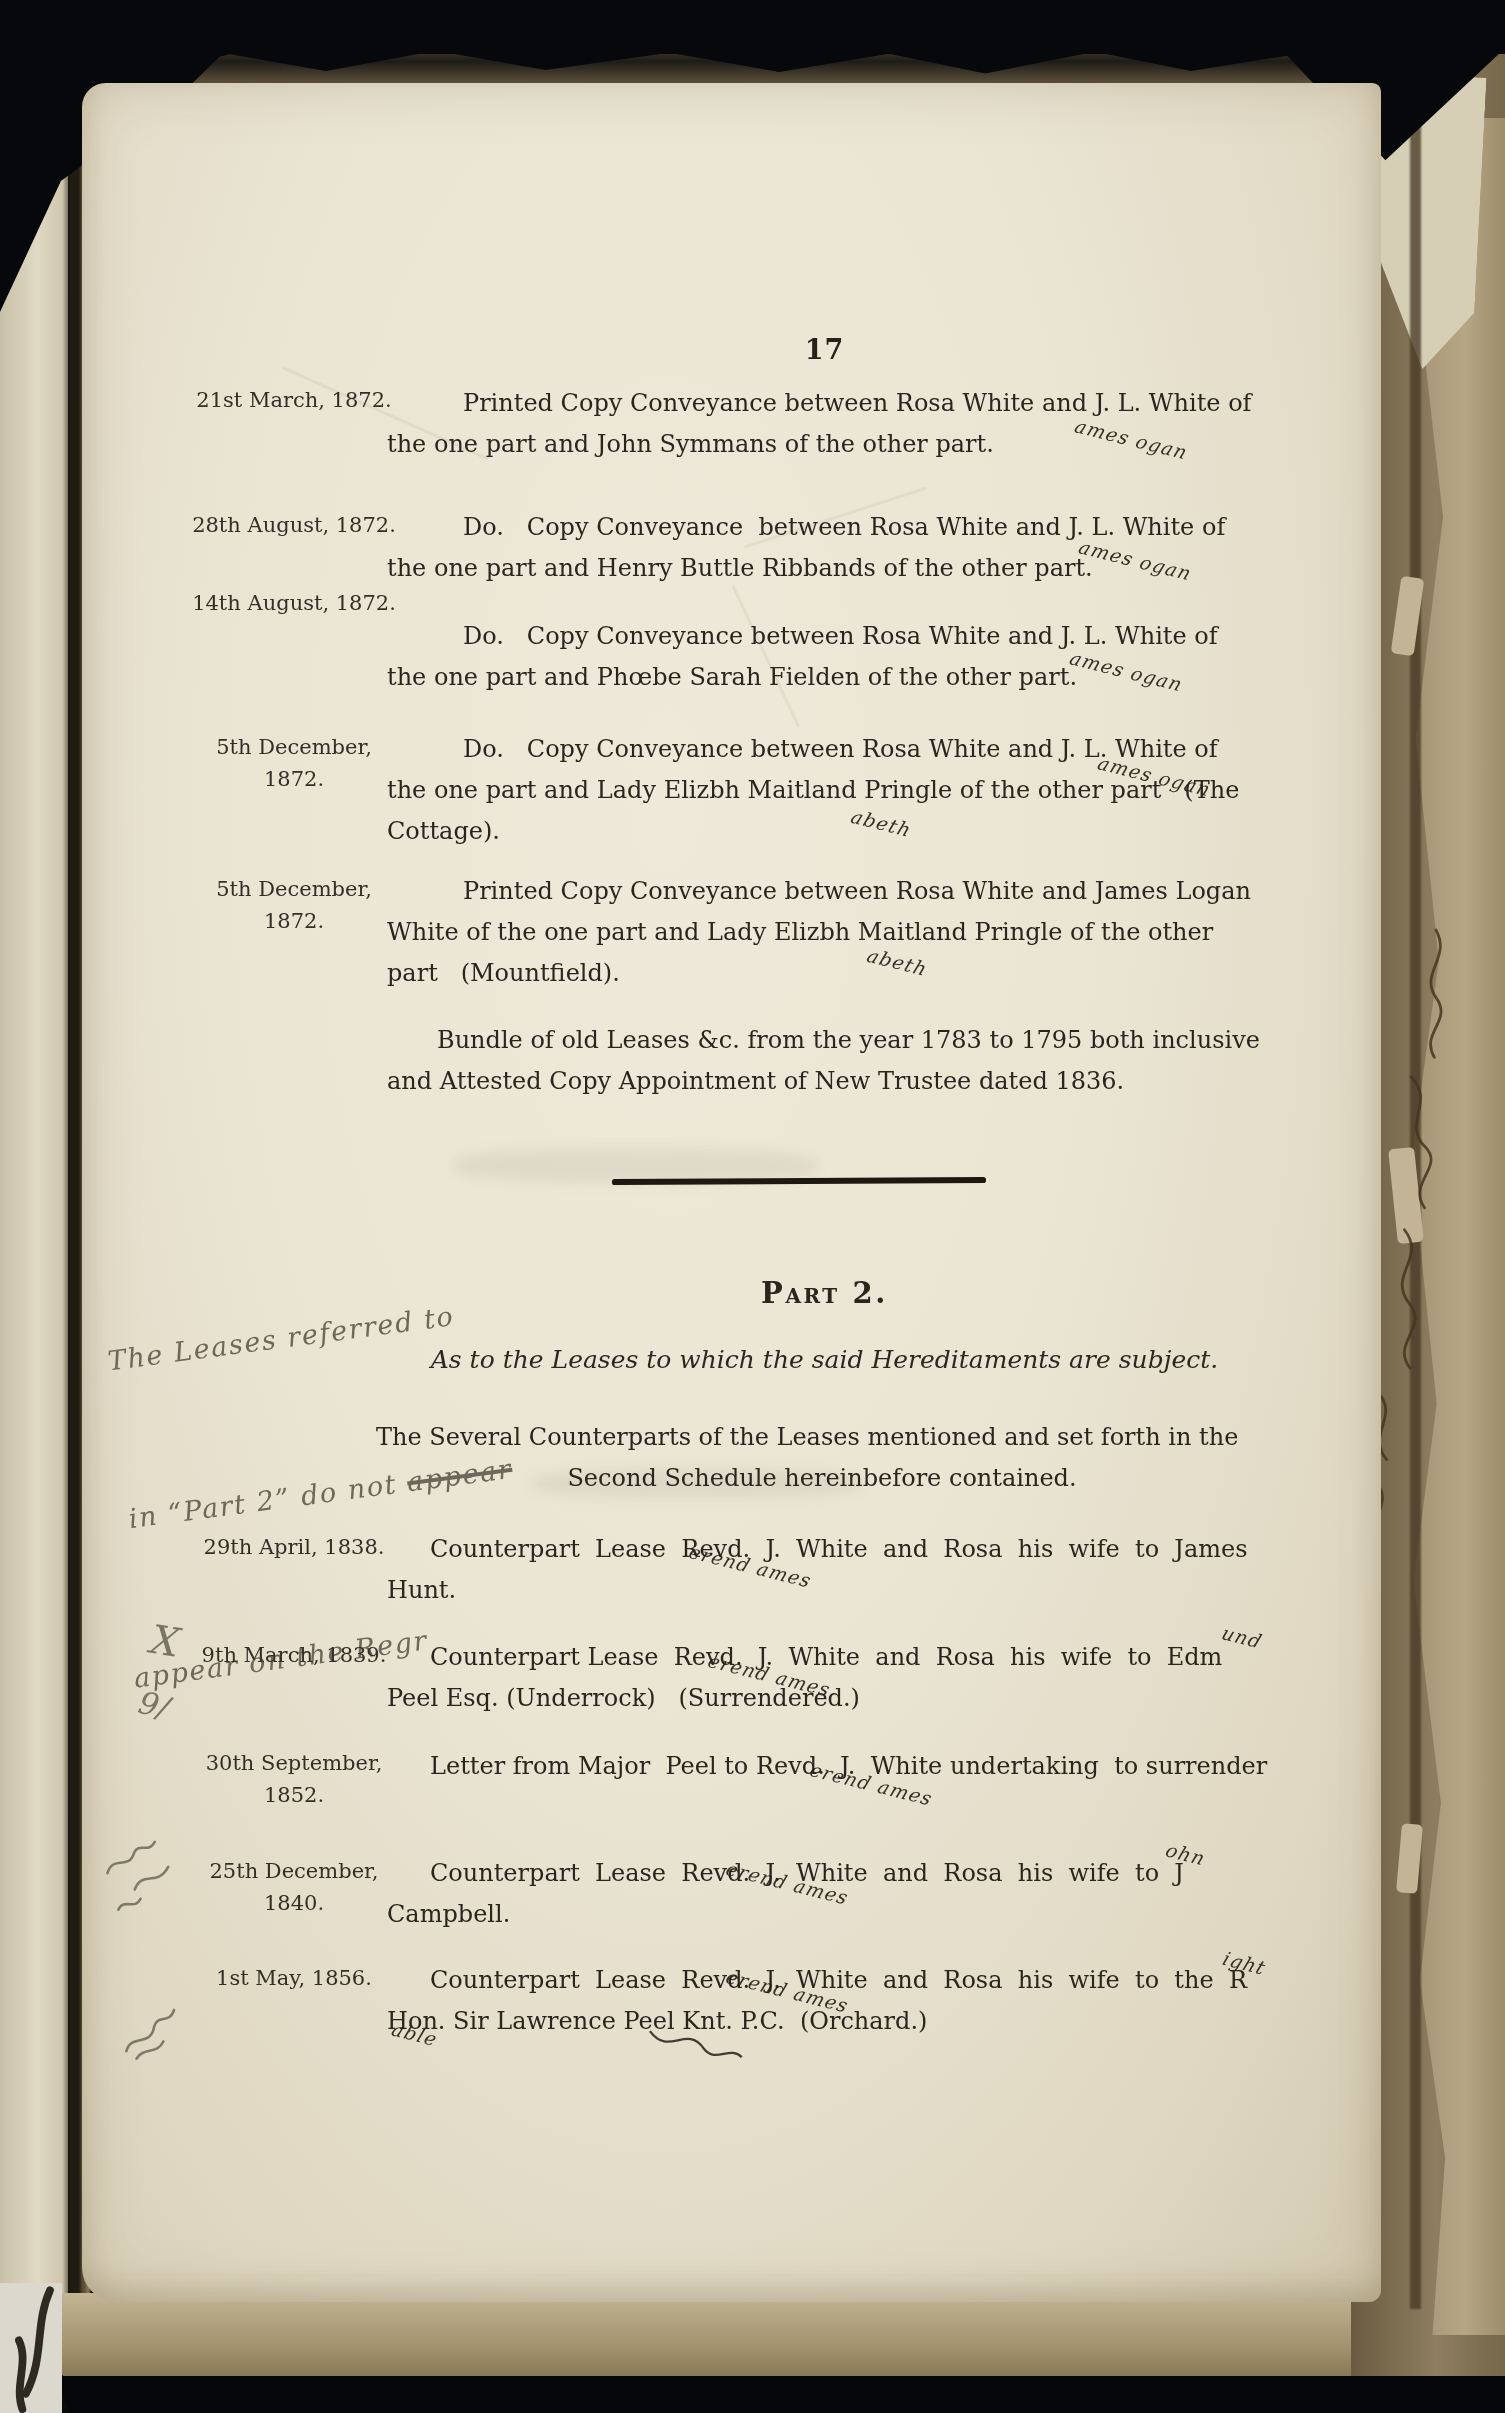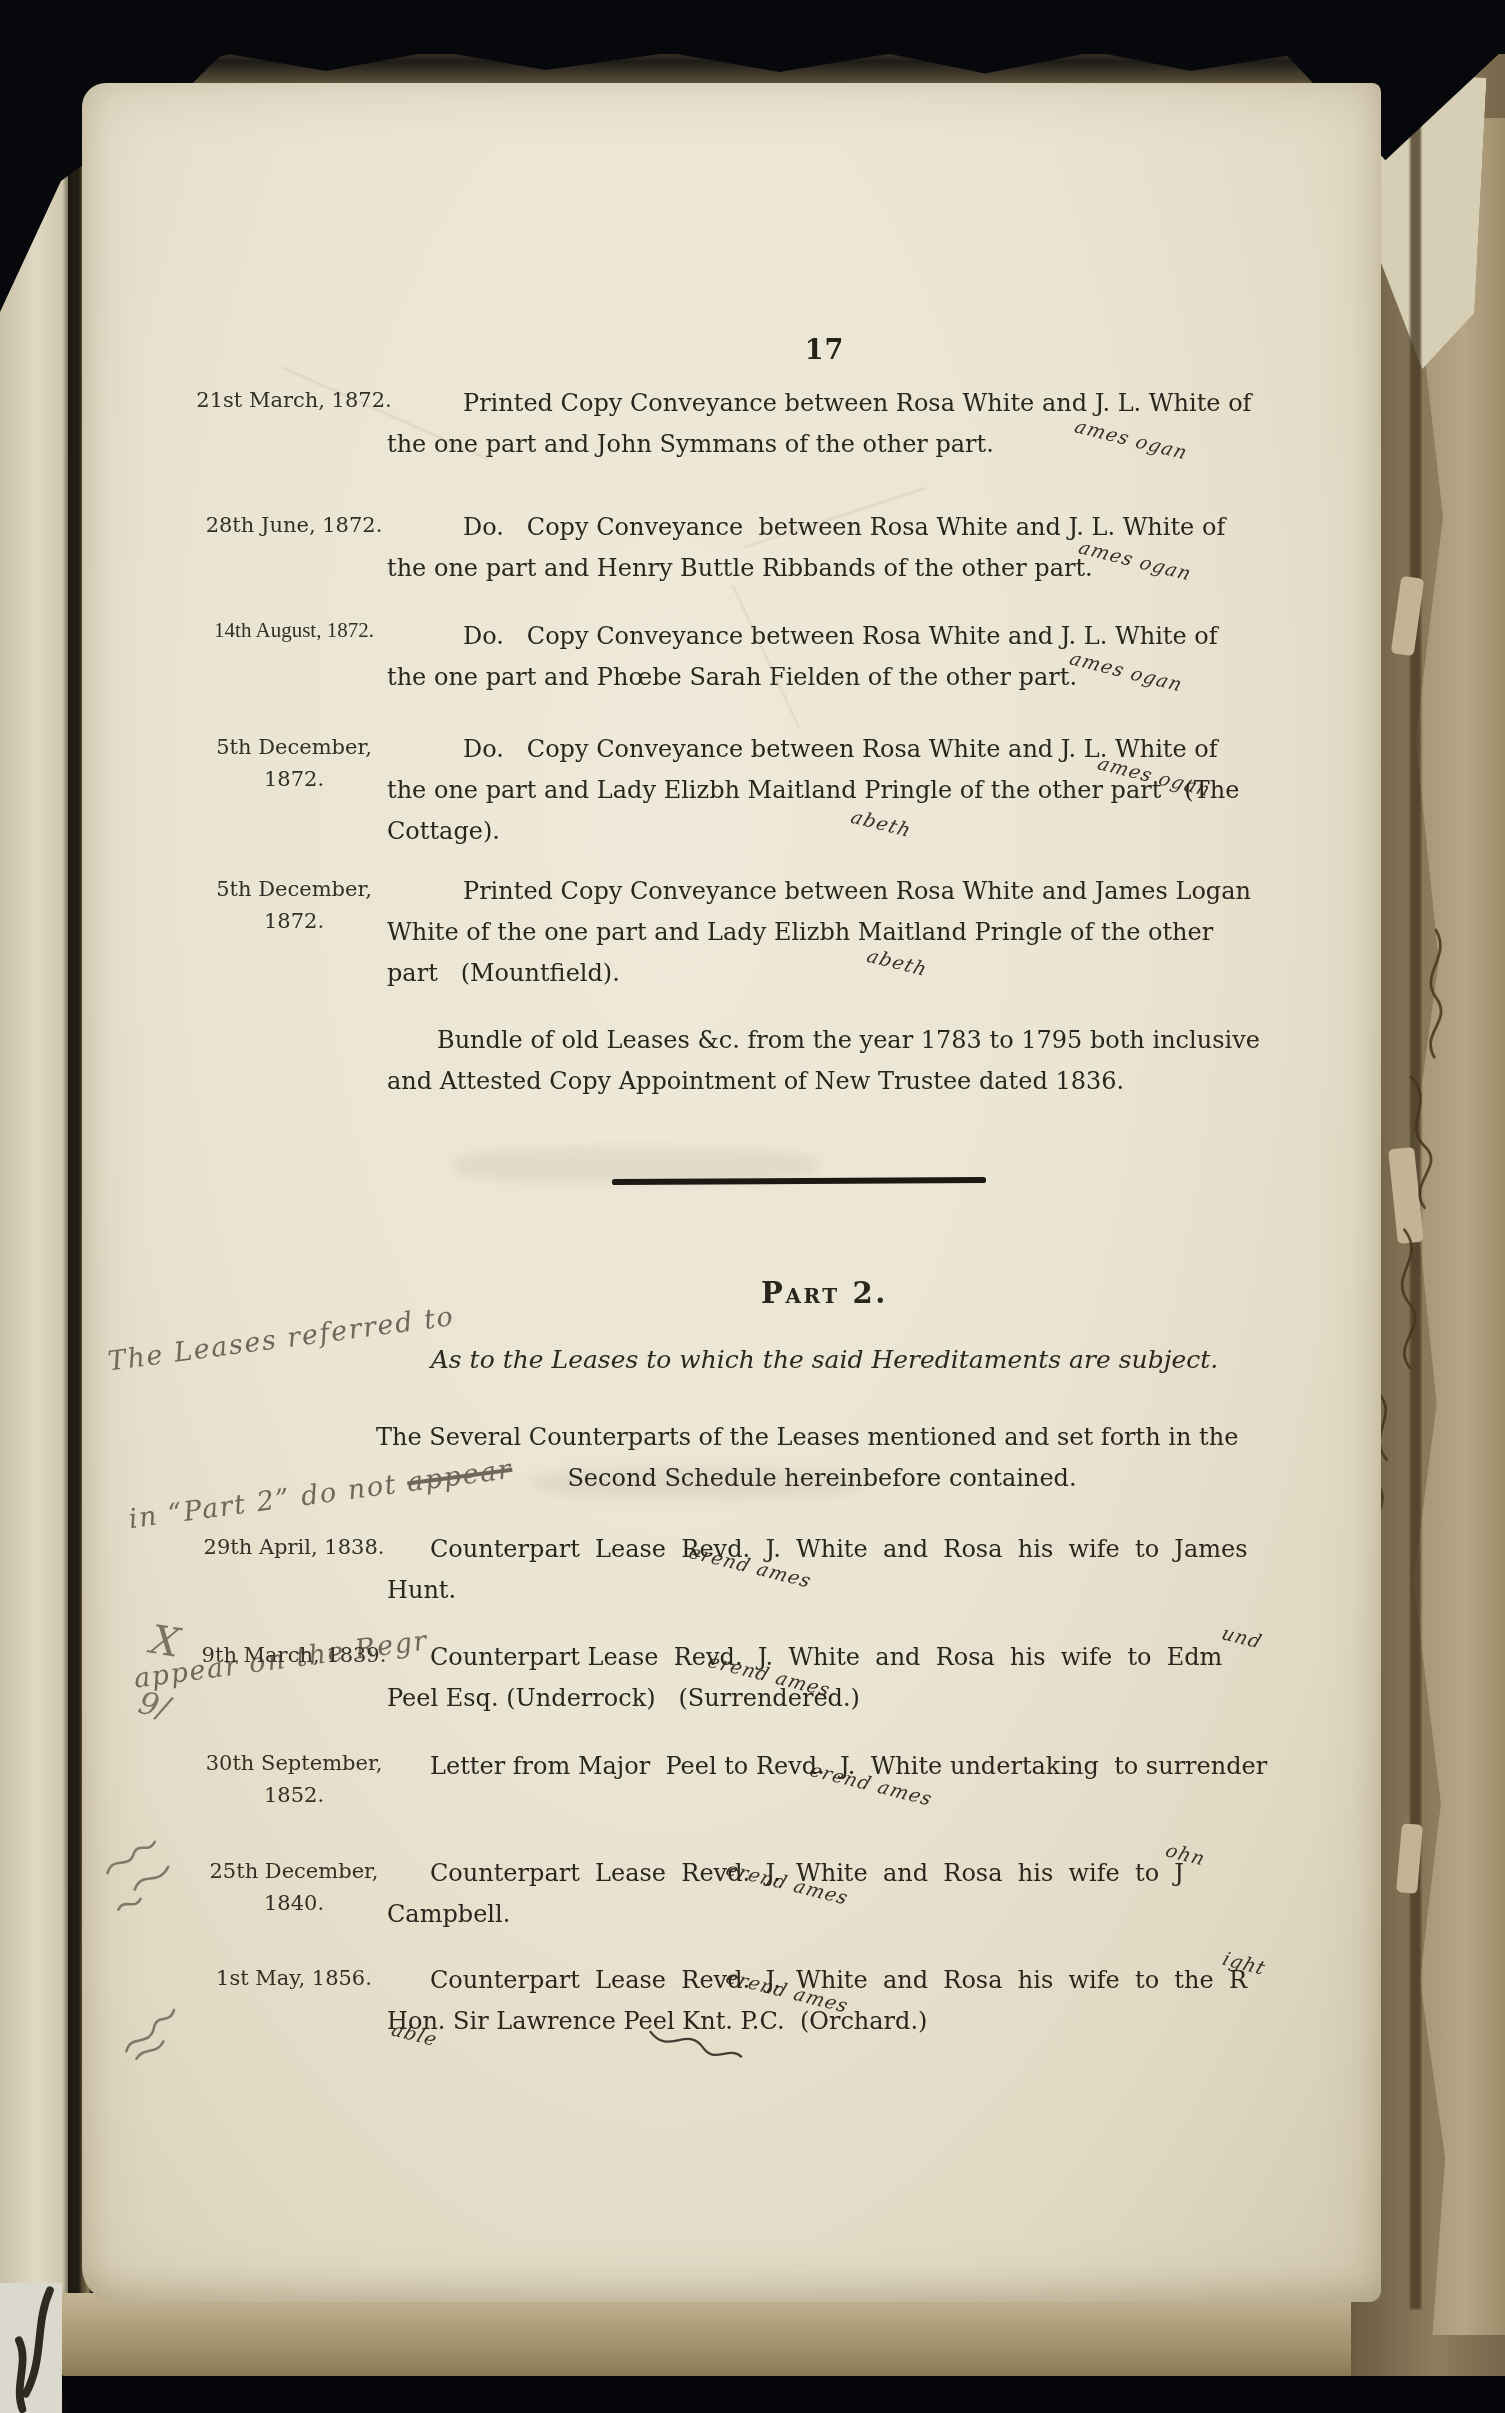--- a/index.html
+++ b/index.html
@@ -136,28 +136,28 @@
 
   <div class="date" style="top:301px;">
     <span class="dline">21st March, 1872.</span>
   </div>
   <div class="body" style="top:300px;">
     <div class="line ind1">Printed Copy Conveyance between Rosa White and J. L. White of</div>
     <div class="line">the one part and John Symmans of the other part.</div>
   </div>
 
   <div class="date" style="top:426px;">
-    <span class="dline">28th June, 1872.</span>
+    <span class="dline">28th August, 1872.</span>
   </div>
   <div class="body" style="top:424px;">
     <div class="line ind1">Do.   Copy Conveyance  between Rosa White and J. L. White of</div>
     <div class="line">the one part and Henry Buttle Ribbands of the other part.</div>
   </div>
 
-  <div class="date" style="top:531px;font-family:Liberation Serif, serif;">
+  <div class="date" style="top:504px;">
     <span class="dline">14th August, 1872.</span>
   </div>
   <div class="body" style="top:533px;">
     <div class="line ind1">Do.   Copy Conveyance between Rosa White and J. L. White of</div>
     <div class="line">the one part and Phœbe Sarah Fielden of the other part.</div>
   </div>
 
   <div class="date" style="top:648px;">
     <span class="dline">5th December,</span>
     <span class="dline">1872.</span>

